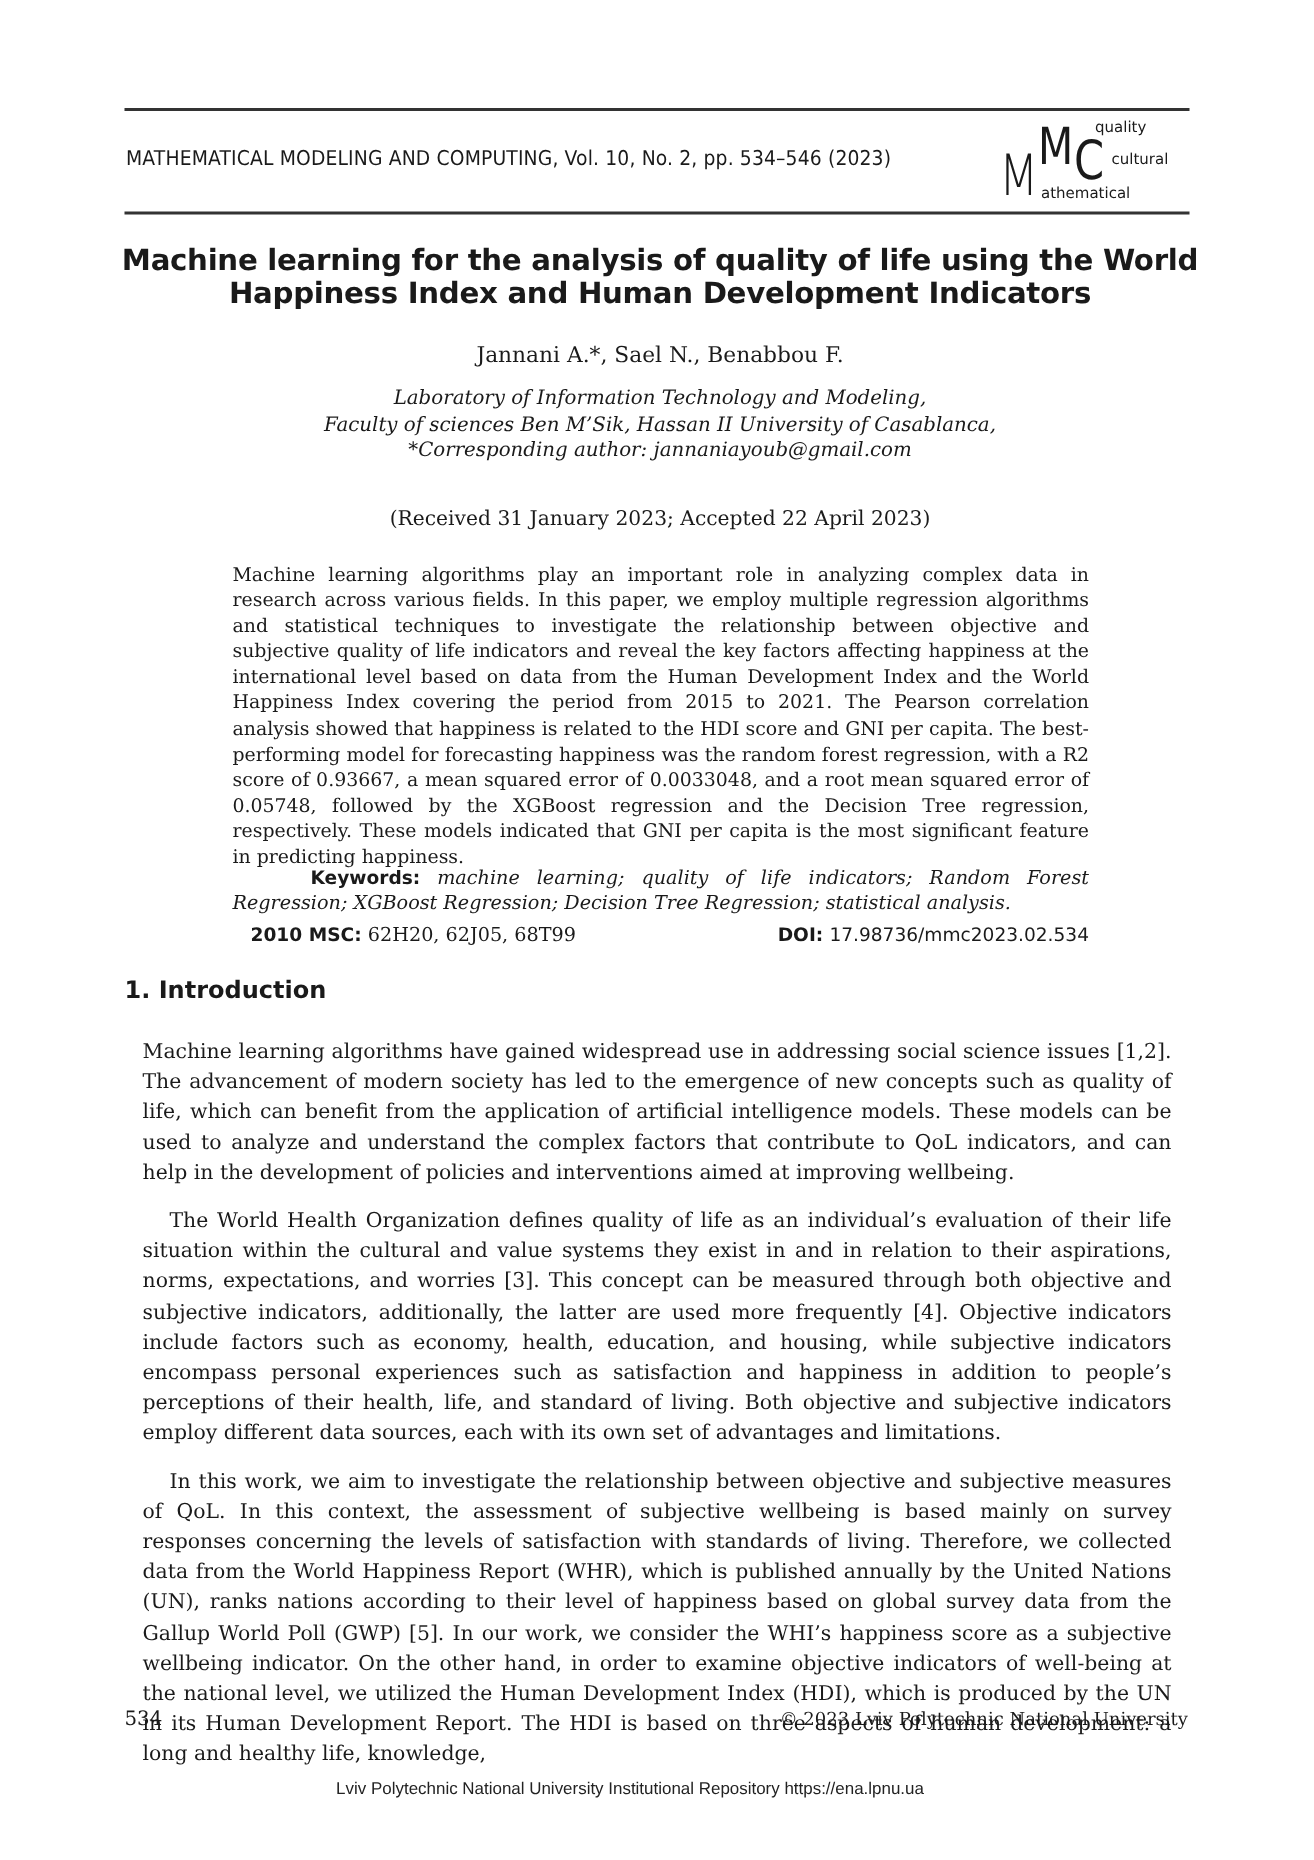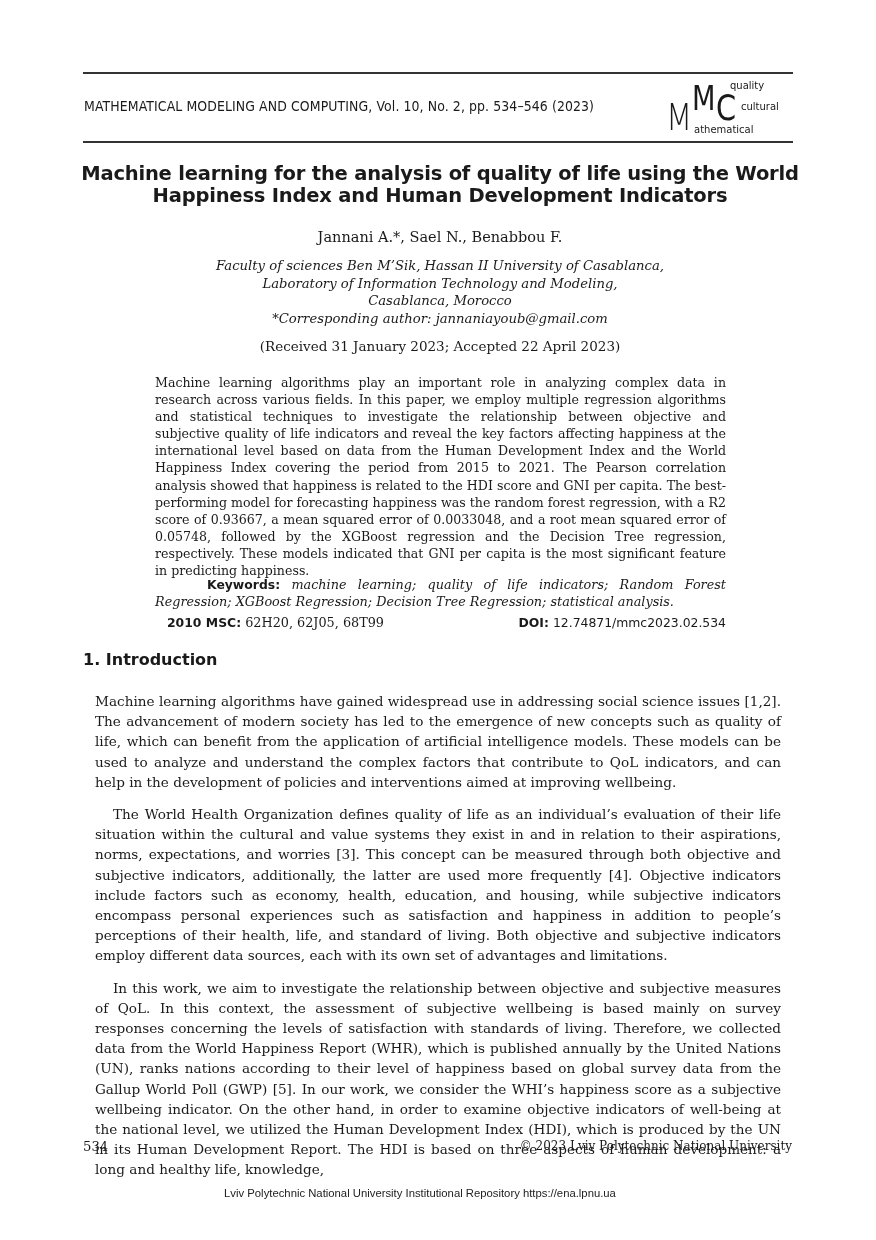--- a/index.html
+++ b/index.html
@@ -62,43 +62,42 @@
   <span class="sm s3">athematical</span>
 </div>
 
 <div class="rule" id="rule-bottom"></div>
 
 <h1 id="title" style="margin:0">Machine learning for the analysis of quality of life using the World Happiness Index and Human Development Indicators</h1>
 
 <div id="authors" class="serif">Jannani A.*, Sael N., Benabbou F.</div>
 
 <div id="affil" class="serif">
+  <div>Laboratory of Information Technology and Modeling,</div>
   <div>Faculty of sciences Ben M’Sik, Hassan II University of Casablanca,</div>
-  <div>Laboratory of Information Technology and Modeling,</div>
-  <div>Casablanca, Morocco</div>
   <div>*Corresponding author: jannaniayoub@gmail.com</div>
 </div>
 
 <div id="received" class="serif">(Received 31 January 2023; Accepted 22 April 2023)</div>
 
 <div id="abstract" class="serif">Machine learning algorithms play an important role in analyzing complex data in research across various fields. In this paper, we employ multiple regression algorithms and statistical techniques to investigate the relationship between objective and subjective quality of life indicators and reveal the key factors affecting happiness at the international level based on data from the Human Development Index and the World Happiness Index covering the period from 2015 to 2021. The Pearson correlation analysis showed that happiness is related to the HDI score and GNI per capita. The best-performing model for forecasting happiness was the random forest regression, with a R2 score of 0.93667, a mean squared error of 0.0033048, and a root mean squared error of 0.05748, followed by the XGBoost regression and the Decision Tree regression, respectively. These models indicated that GNI per capita is the most significant feature in predicting happiness.</div>
 
 <div id="keywords" class="serif">
   <span class="lbl">Keywords:</span>
   <span class="kw">machine learning; quality of life indicators; Random Forest Regression; XGBoost Regression; Decision Tree Regression; statistical analysis.</span>
 </div>
 
 <div id="msc-row" class="serif">
   <span>
     <span class="lbl">2010 MSC:</span>
     <span>62H20, 62J05, 68T99</span>
   </span>
   <span>
     <span class="lbl">DOI:</span>
-    <span class="doi-val">12.74871/mmc2023.02.534</span>
+    <span class="doi-val">17.98736/mmc2023.02.534</span>
   </span>
 </div>
 
 <h2 id="section-heading" style="margin:0">1. Introduction</h2>
 
 <div id="body" class="serif">
   <p class="first">Machine learning algorithms have gained widespread use in addressing social science issues [1,2]. The advancement of modern society has led to the emergence of new concepts such as quality of life, which can benefit from the application of artificial intelligence models. These models can be used to analyze and understand the complex factors that contribute to QoL indicators, and can help in the development of policies and interventions aimed at improving wellbeing.</p>
   <p>The World Health Organization defines quality of life as an individual’s evaluation of their life situation within the cultural and value systems they exist in and in relation to their aspirations, norms, expectations, and worries [3]. This concept can be measured through both objective and subjective indicators, additionally, the latter are used more frequently [4]. Objective indicators include factors such as economy, health, education, and housing, while subjective indicators encompass personal experiences such as satisfaction and happiness in addition to people’s perceptions of their health, life, and standard of living. Both objective and subjective indicators employ different data sources, each with its own set of advantages and limitations.</p>
   <p>In this work, we aim to investigate the relationship between objective and subjective measures of QoL. In this context, the assessment of subjective wellbeing is based mainly on survey responses concerning the levels of satisfaction with standards of living. Therefore, we collected data from the World Happiness Report (WHR), which is published annually by the United Nations (UN), ranks nations according to their level of happiness based on global survey data from the Gallup World Poll (GWP) [5]. In our work, we consider the WHI’s happiness score as a subjective wellbeing indicator. On the other hand, in order to examine objective indicators of well-being at the national level, we utilized the Human Development Index (HDI), which is produced by the UN in its Human Development Report. The HDI is based on three aspects of human development: a long and healthy life, knowledge,</p>
 </div>

